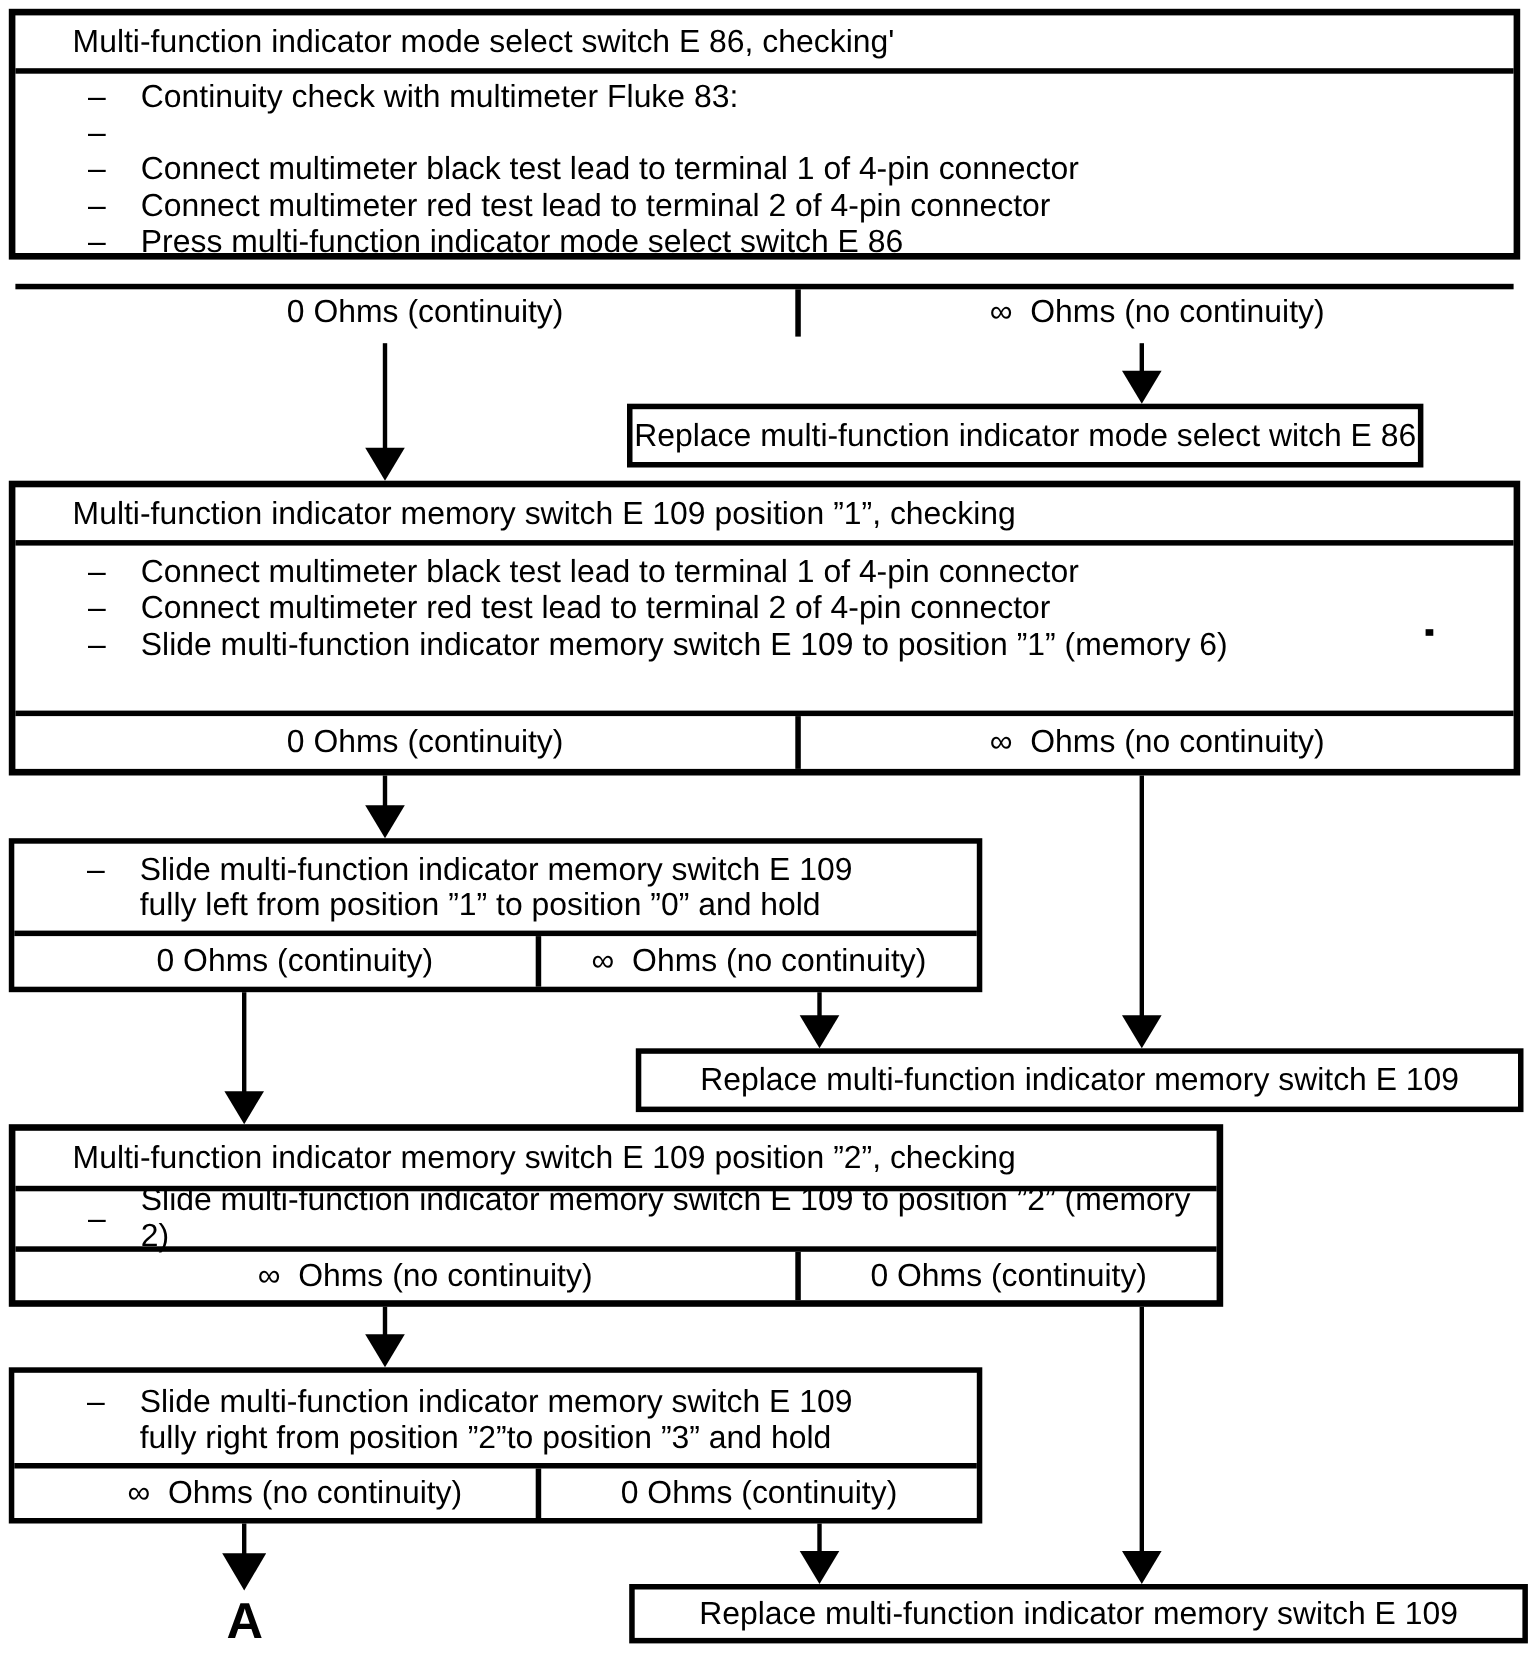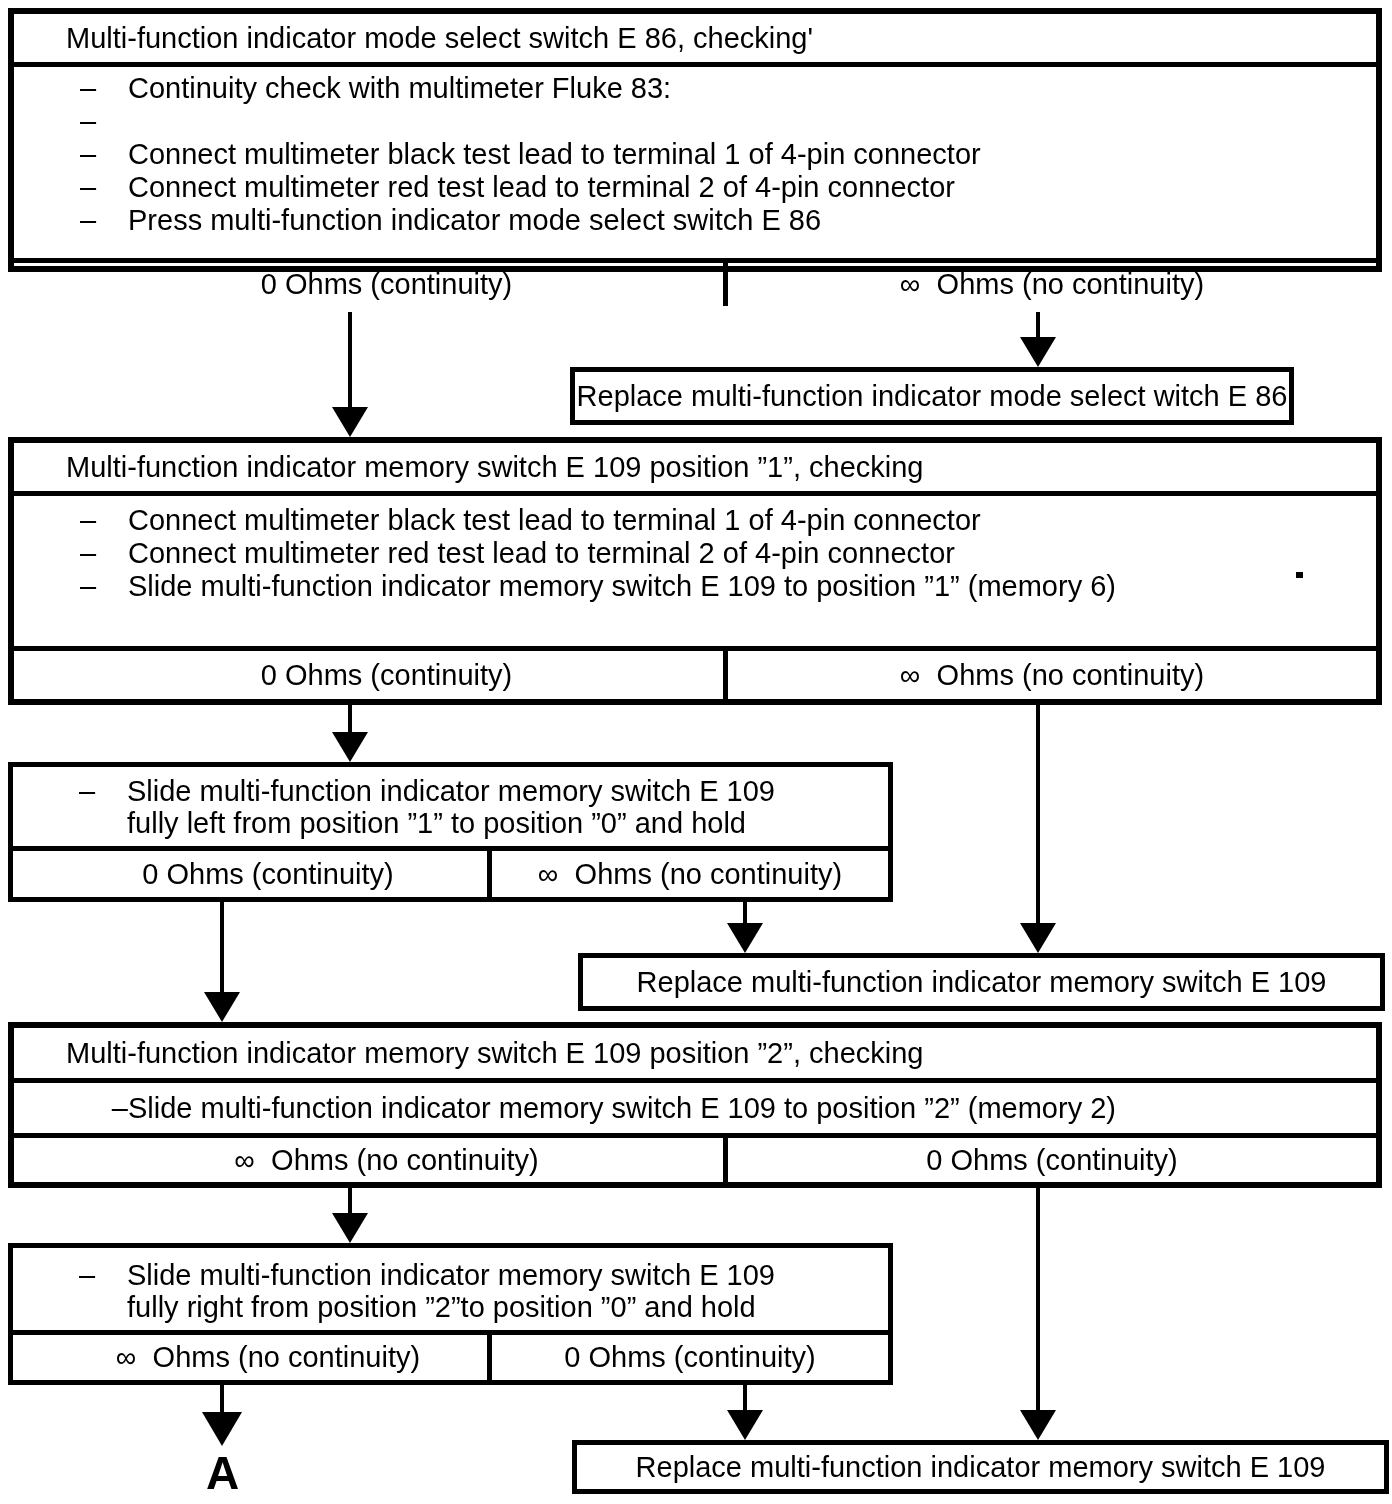--- a/index.html
+++ b/index.html
@@ -63,21 +63,21 @@
     font-size: 46px;
     line-height: 1;
   }
   .dot { position: absolute; width: 7px; height: 6px; background: #000; }
 </style>
 </head>
 <body>
 
 <div class="page">
 
-  <div class="abs tbl" style="left:8px; top:8px; width:1374px; height:264px;">
+  <div class="abs tbl" style="left:8px; top:8px; width:1374px; height:228px;">
     <div class="title-row" style="height:48px;">
       <span>Multi-function indicator mode select switch E 86, checking'</span>
     </div>
     <div class="steps" style="height:196px; border-top:5px solid #000; padding-top:5px;">
       <div class="step">
         <span class="dash">–</span>
         <span>Continuity check with multimeter Fluke 83:</span>
       </div>
       <div class="step">
         <span class="dash">–</span>
@@ -158,21 +158,21 @@
   <div class="vline" style="left:220px; top:902px; height:92px;"></div>
   <div class="ahead" style="left:204px; top:992px;"></div>
 
   <div class="vline" style="left:743px; top:902px; height:23px;"></div>
   <div class="ahead" style="left:727px; top:923px;"></div>
 
   <div class="replace" style="left:578px; top:953px; width:807px; height:58px;">
     <span>Replace multi-function indicator memory switch E 109</span>
   </div>
 
-  <div class="abs tbl" style="left:8px; top:1022px; width:1374px; height:166px;text-align:right;">
+  <div class="abs tbl" style="left:8px; top:1022px; width:1104px; height:166px;">
     <div class="title-row" style="height:50px;">
       <span>Multi-function indicator memory switch E 109 position ”2”, checking</span>
     </div>
     <div class="step" style="height:55px; border-top:5px solid #000; padding-left:66px; align-items:center;">
       <span class="dash">–</span>
       <span>Slide multi-function indicator memory switch E 109 to position ”2” (memory 2)</span>
     </div>
     <div class="results" style="height:49px;">
       <div class="rcell first" style="width:678px;">∞  Ohms (no continuity)</div>
       <div class="rcell rest">0 Ohms (continuity)</div>
@@ -183,21 +183,21 @@
   <div class="ahead" style="left:332px; top:1213px;"></div>
 
   <div class="vline" style="left:1036px; top:1188px; height:224px;"></div>
   <div class="ahead" style="left:1020px; top:1410px;"></div>
 
   <div class="abs box" style="left:8px; top:1243px; width:885px; height:142px;">
     <div class="instr" style="height:82px; padding:11px 0 0 66px;">
       <span class="dash">–</span>
       <div class="lines">
         <div>Slide multi-function indicator memory switch E 109</div>
-        <div>fully right from position ”2”to position ”0” and hold</div>
+        <div>fully right from position ”2”to position ”3” and hold</div>
       </div>
     </div>
     <div class="results" style="height:50px;">
       <div class="rcell first" style="width:443px;">∞  Ohms (no continuity)</div>
       <div class="rcell rest">0 Ohms (continuity)</div>
     </div>
   </div>
 
   <div class="vline" style="left:220px; top:1385px; height:29px;"></div>
   <div class="ahead big" style="left:202px; top:1412px;"></div>

